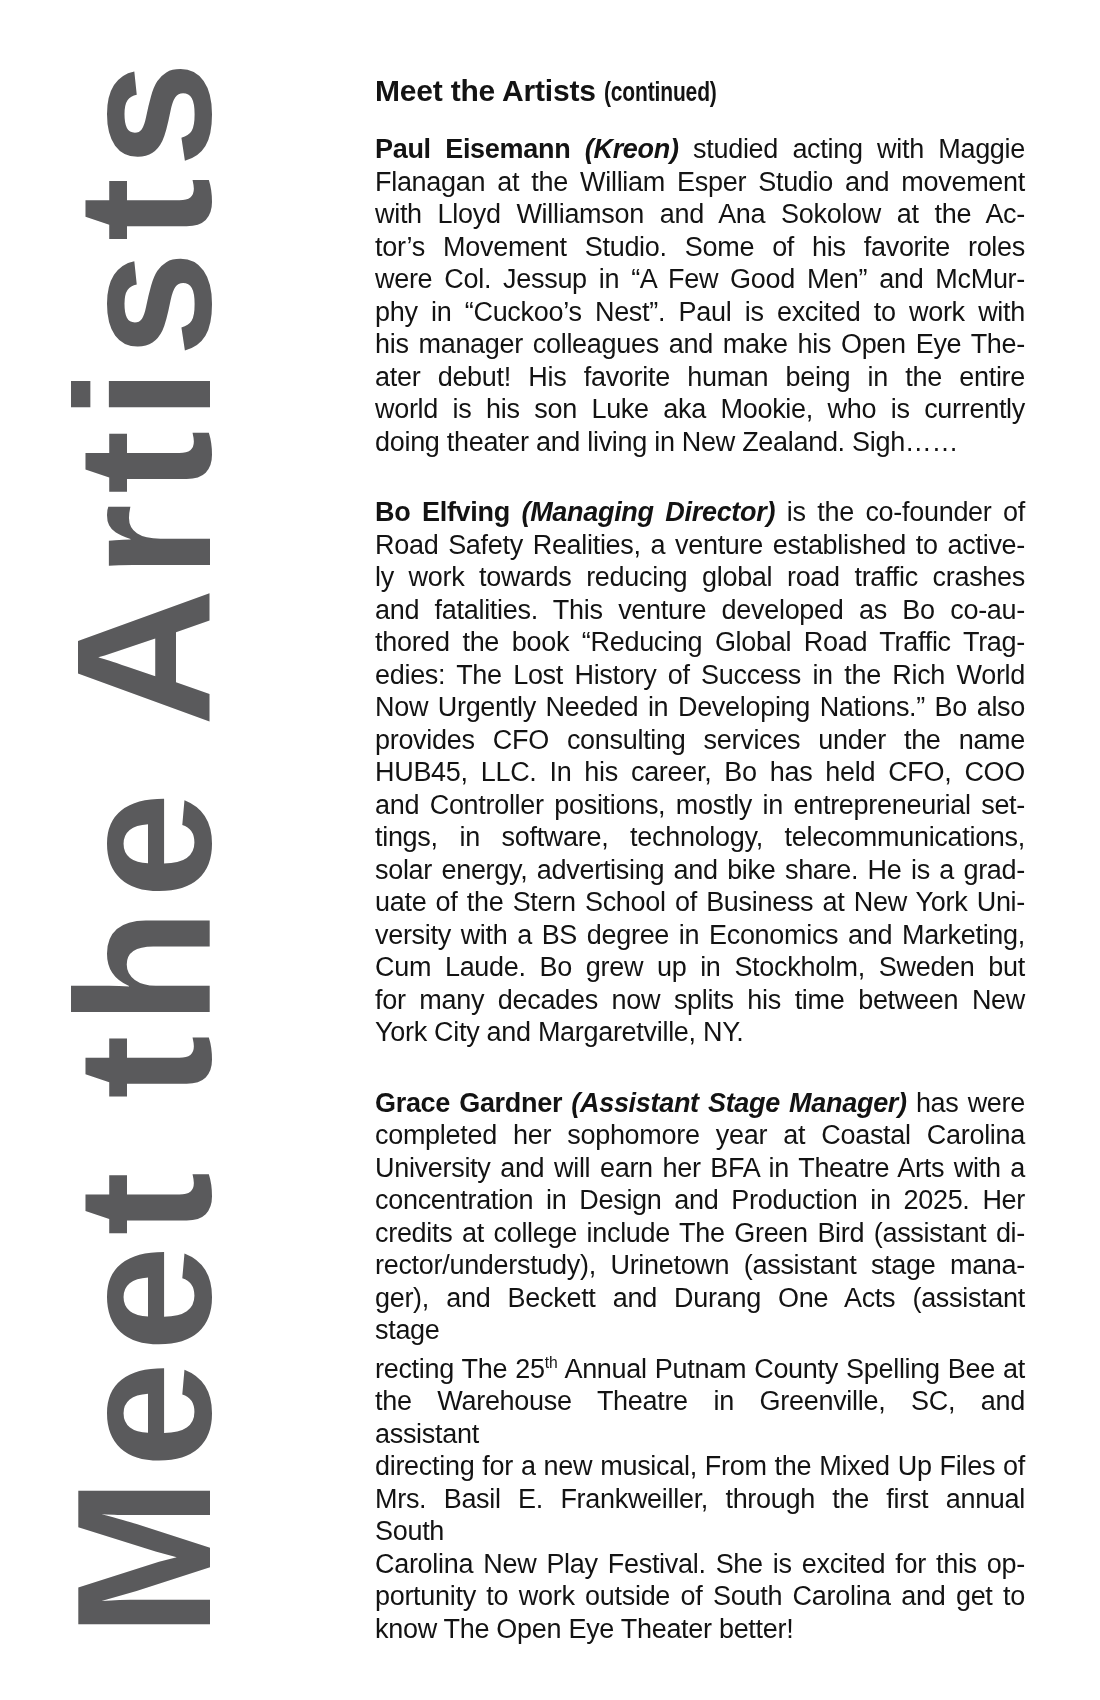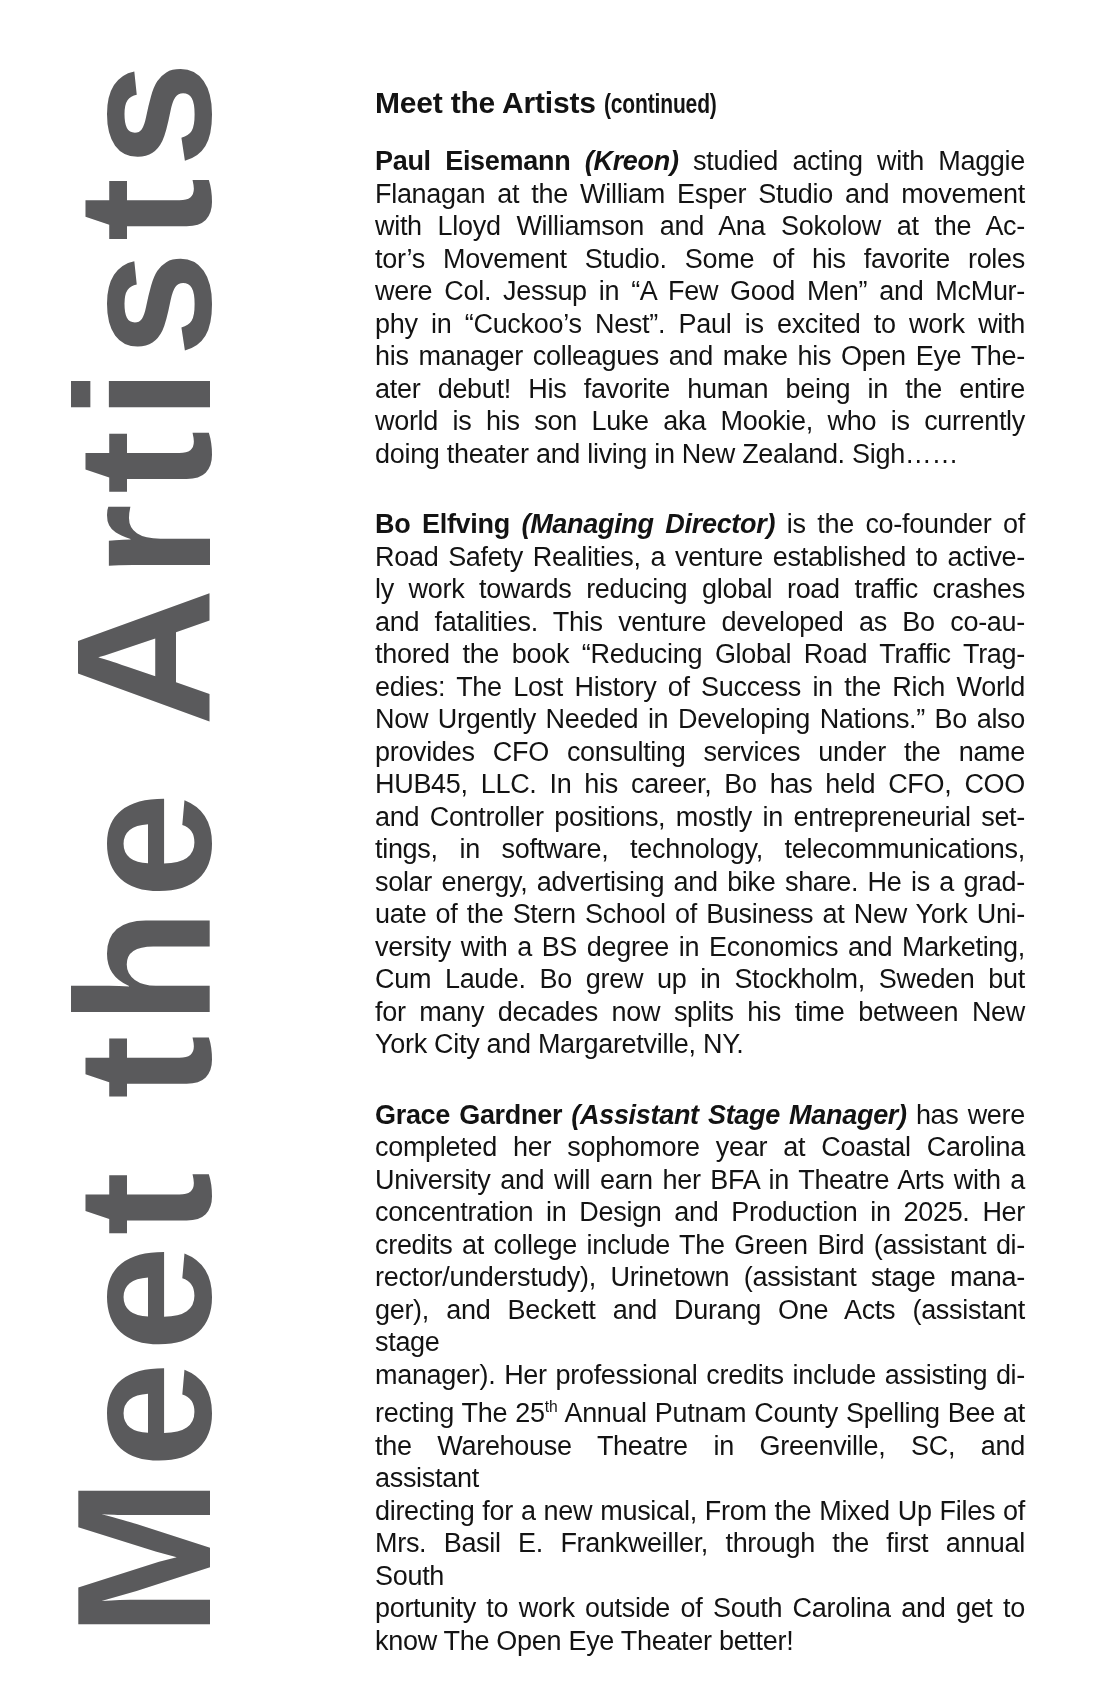--- a/index.html
+++ b/index.html
@@ -31,21 +31,21 @@
   .content {
     position: absolute;
     left: 375px; top: 76px;
     width: 650px;
     font-size: 27px;
     line-height: 32.5px;
     letter-spacing: -0.3px;
     color: #131313;
   }
   .heading {
-    margin: 12px 0 26px 0;
+    margin: 0 0 26px 0;
     font-size: 30px;
     line-height: 30px;
     font-weight: 700;
     letter-spacing: -0.2px;
     white-space: nowrap;
   }
   .heading .cond {
     display: inline-block;
     transform: scaleX(0.75);
     transform-origin: 0 100%;
@@ -102,24 +102,24 @@
           <div class="line last"><span>York City and Margaretville, NY.</span></div>
         </div>
         <div class="para">
           <div class="line"><span class="b">Grace Gardner</span><span class="i"> (Assistant Stage Manager)</span><span> has were</span></div>
           <div class="line"><span>completed her sophomore year at Coastal Carolina</span></div>
           <div class="line"><span>University and will earn her BFA in Theatre Arts with a</span></div>
           <div class="line"><span>concentration in Design and Production in 2025.  Her</span></div>
           <div class="line"><span>credits at college include The Green Bird (assistant di-</span></div>
           <div class="line"><span>rector/understudy), Urinetown (assistant stage mana-</span></div>
           <div class="line"><span>ger), and Beckett and Durang One Acts (assistant stage</span></div>
-          <div class="line"><span>manager).  Her professional credits include assisting di-</span></div>
           <div class="line"><span>recting The 25</span><span class="sup">th</span><span> Annual Putnam County Spelling Bee at</span></div>
           <div class="line"><span>the Warehouse Theatre in Greenville, SC, and assistant</span></div>
           <div class="line"><span>directing for a new musical, From the Mixed Up Files of</span></div>
           <div class="line"><span>Mrs. Basil E. Frankweiller, through the first annual South</span></div>
+          <div class="line"><span>Carolina New Play Festival.  She is excited for this op-</span></div>
           <div class="line"><span>portunity to work outside of South Carolina and get to</span></div>
           <div class="line last"><span>know The Open Eye Theater better!</span></div>
         </div>
       </div>
 
   </main>
 </div>
 
 </body></html>

